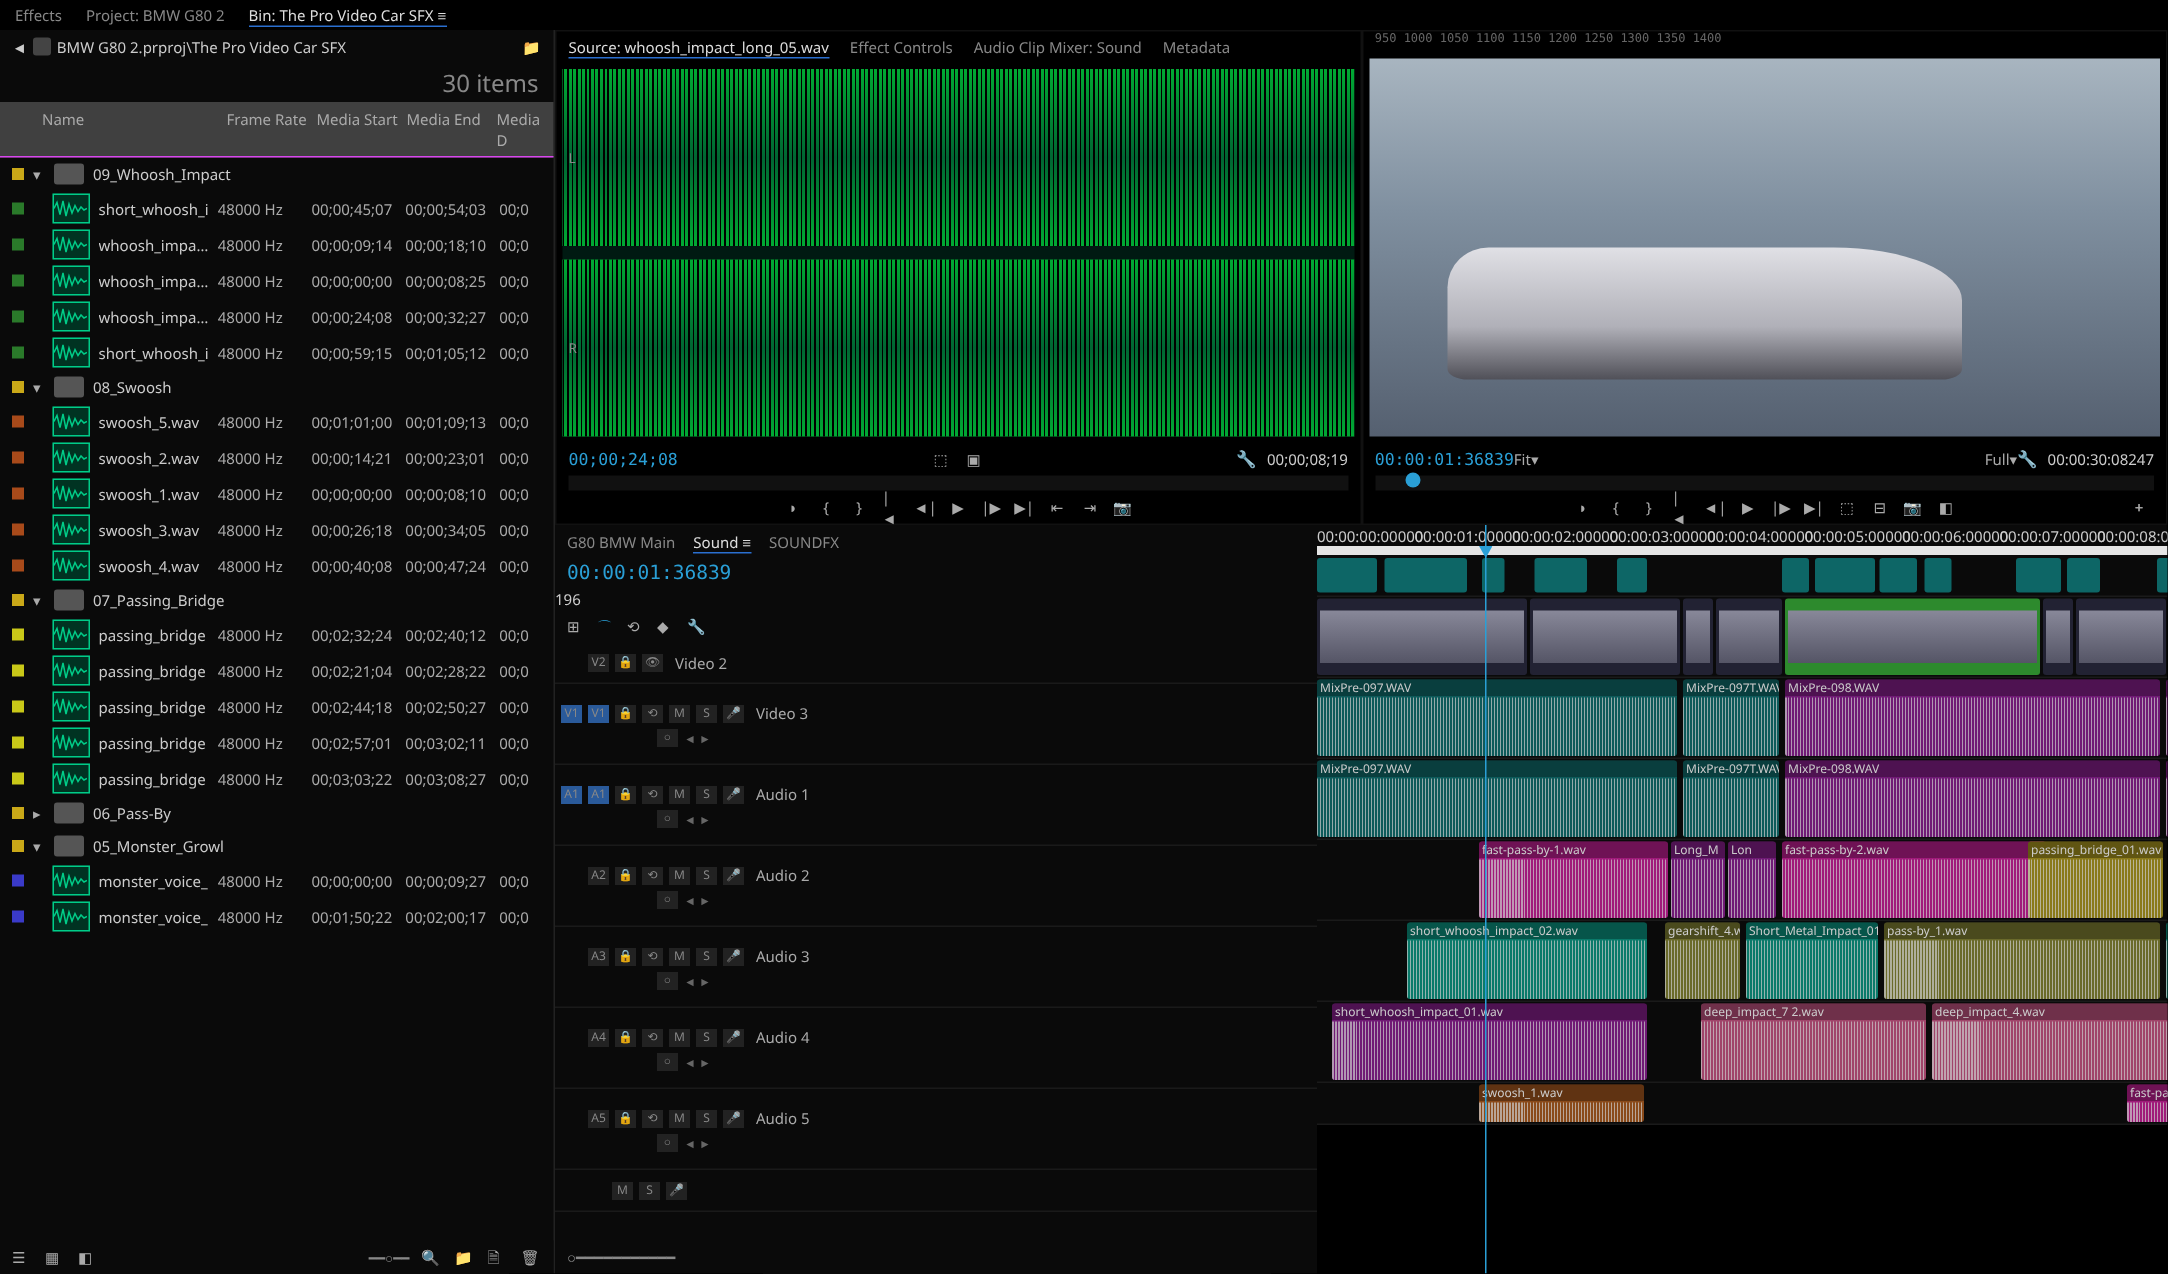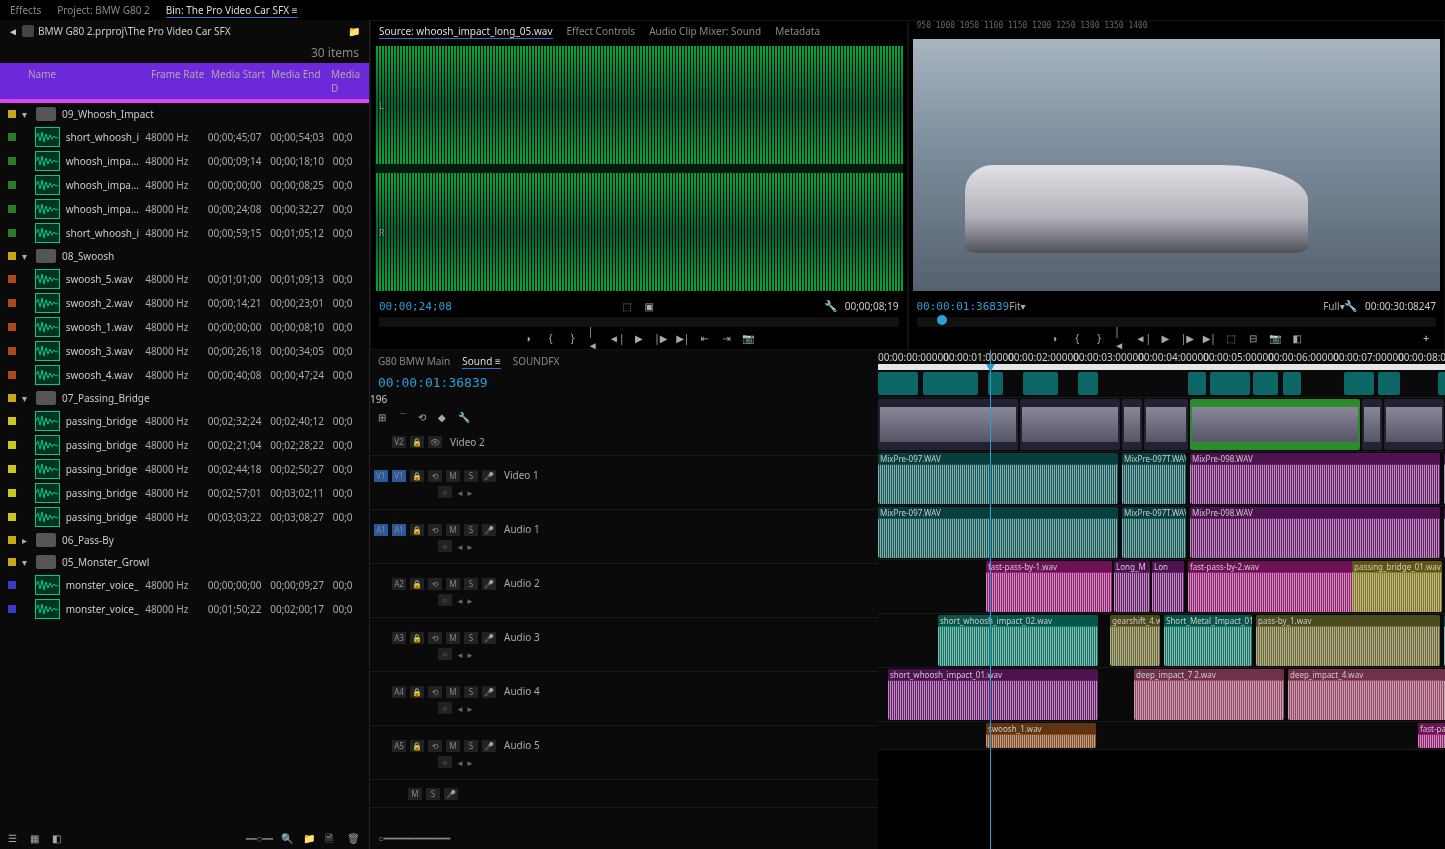--- a/index.html
+++ b/index.html
@@ -4,22 +4,22 @@
 <style>
 *{margin:0;padding:0;box-sizing:border-box;font-family:system-ui,-apple-system,sans-serif;font-size:10px;color:#ccc}
 body{background:#000;width:1445px;height:849px;overflow:hidden;display:flex;flex-direction:column}
 .tabs{display:flex;gap:16px;padding:4px 10px;height:20px;align-items:center;background:#000}
 .tab{color:#888;cursor:pointer;font-size:10px}
 .tab.active{color:#ddd;border-bottom:1px solid #2a6fd0}
 .main{display:flex;flex:1;min-height:0}
 .left{width:370px;background:#0a0a0a;display:flex;flex-direction:column;border-right:1px solid #222}
 .breadcrumb{padding:4px 8px;font-size:10px;color:#aaa;display:flex;align-items:center;gap:4px}
 .bc-icon{width:12px;height:12px;background:#444;border-radius:2px}
-.bin-count{text-align:right;padding:2px 10px;color:#888;font-size:12px}
-.bin-header{display:flex;padding:4px 8px;background:#6d28d9;border-bottom:4px solid #d946ef}
+.bin-count{text-align:right;padding:2px 10px;color:#888;font-size:16px}
+.bin-header{display:flex;padding:4px 8px;background:#404040;border-bottom:1px solid #d946ef}
 .col-name{flex:1}
 .col{width:60px;font-size:10px;color:#aaa}
 .bin-list{flex:1;overflow-y:auto}
 .bin-folder{display:flex;align-items:center;padding:4px 8px;gap:6px}
 .color-tag{width:8px;height:8px}
 .disclosure{width:8px;color:#aaa}
 .folder-icon{width:20px;height:14px;background:#555;border-radius:2px}
 .bin-item{display:flex;align-items:center;padding:2px 8px;gap:6px}
 .wave-thumb{width:26px;height:20px;background:#003322;border:1px solid #0c8;display:flex;align-items:center;justify-content:center}
 .wave-thumb svg{width:22px;height:14px}
@@ -494,21 +494,21 @@
             </div>
             <div class="track-h tall">
               <div class="th-row">
                 <span class="track-btn active">V1</span>
                 <span class="track-btn active">V1</span>
     <span class="track-btn">🔒</span>
     <span class="track-btn">⟲</span>
     <span class="track-btn">M</span>
     <span class="track-btn">S</span>
     <span class="track-btn">🎤</span>
-    <span class="track-name">Video 1</span>
+    <span class="track-name">Video 3</span>
               </div>
     <div class="th-row">
                 <span style="width:60px"></span>
                 <span class="track-btn">○</span>
                 <span style="font-size:8px;color:#666">◄ ►</span>
               </div>
             </div>
             <div class="track-h tall">
               <div class="th-row">
                 <span class="track-btn active">A1</span>

